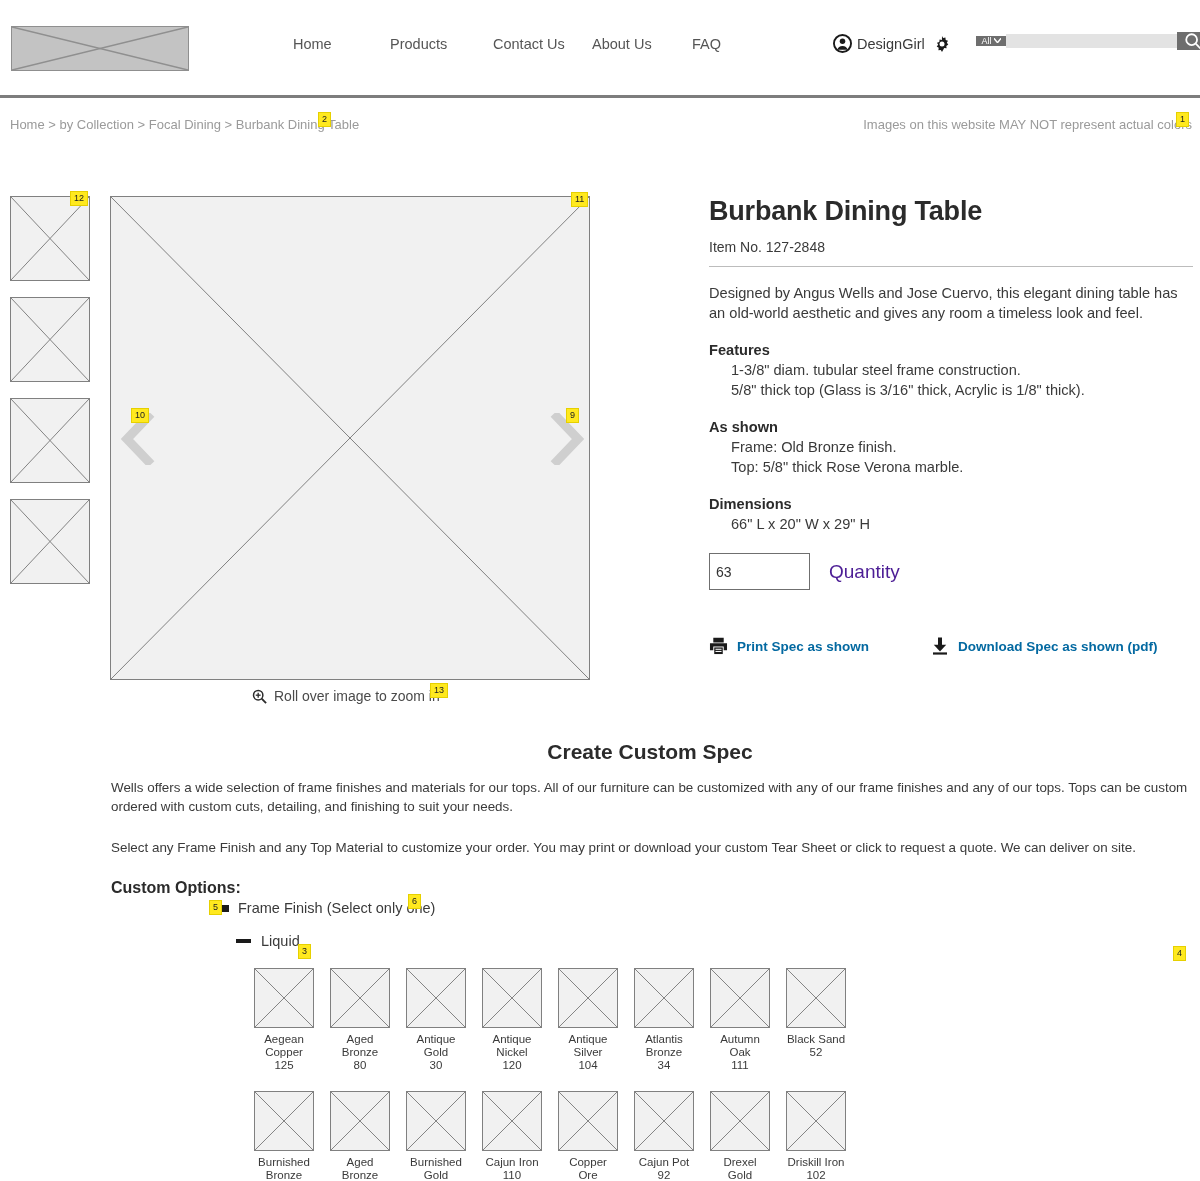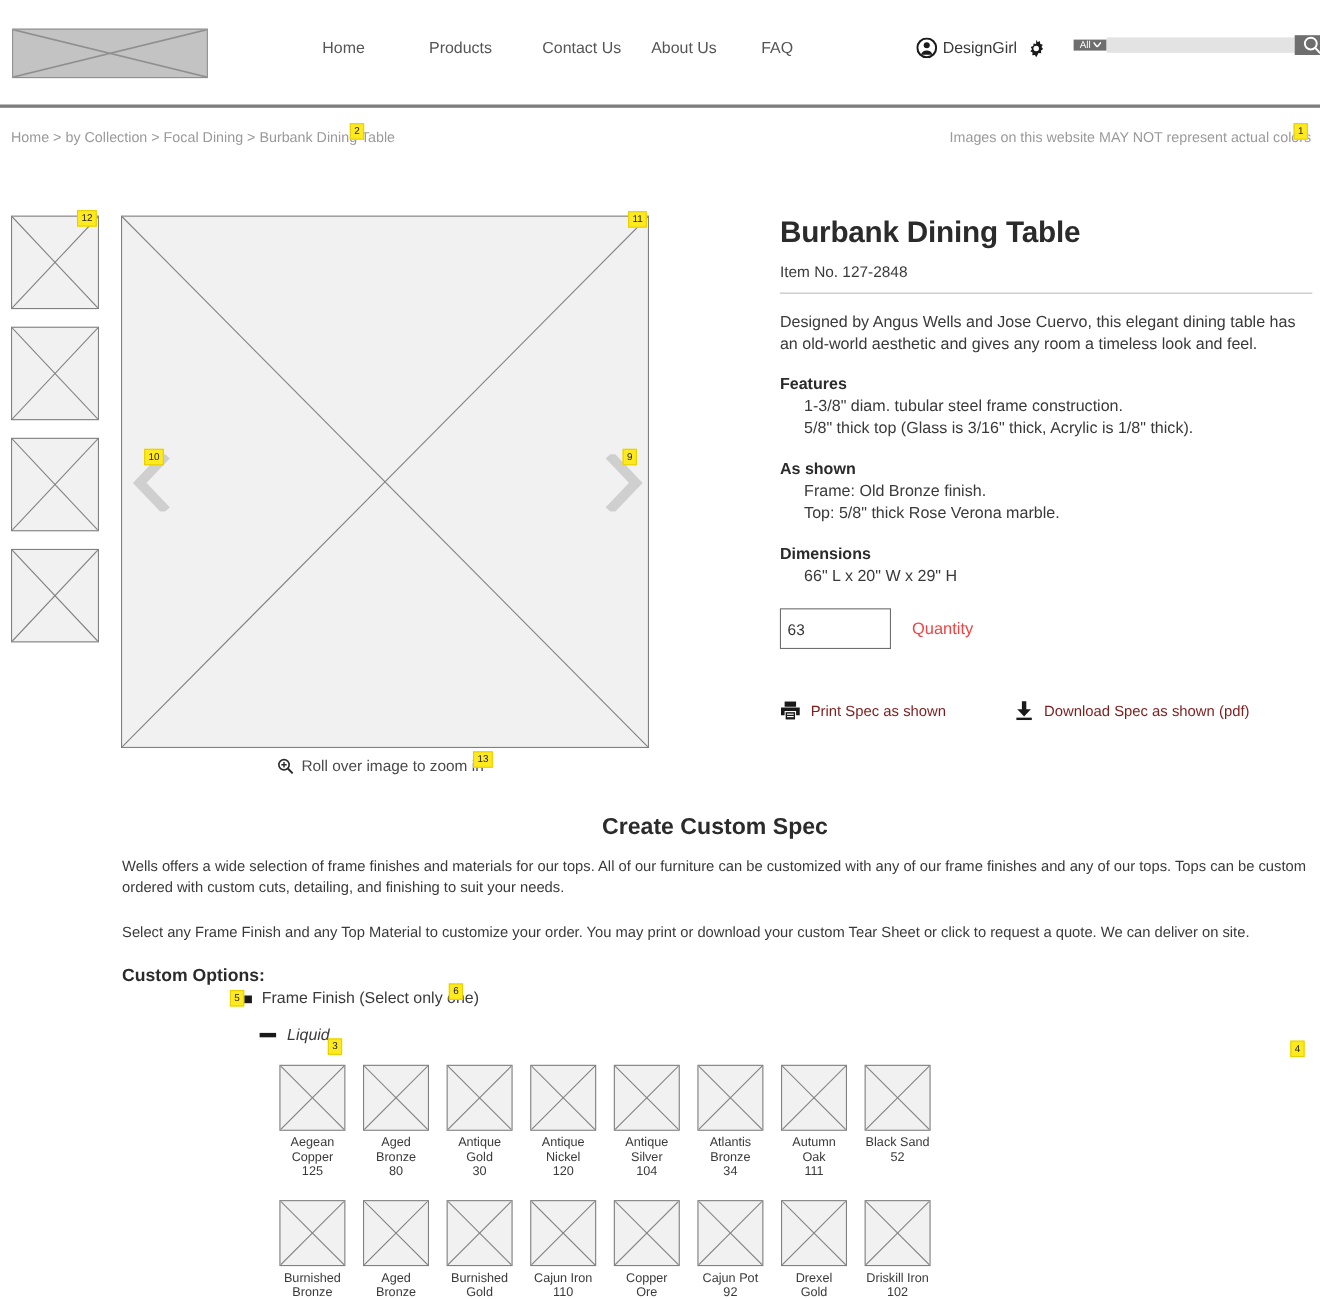--- a/index.html
+++ b/index.html
@@ -128,40 +128,40 @@
   .sechead{ font-size:14.6px; font-weight:bold; color:#2b2b2b; margin-bottom:2px; }
   .secline{ font-size:14.6px; line-height:20px; color:#3a3a3a; padding-left:22px; }
   .secblock{ margin-bottom:19px; }
 
   #qtyrow{ display:flex; align-items:center; gap:19px; margin-top:19px; }
   #qtyinput{
     width:101px; height:37px; border:1px solid #6f6f6f;
     font-family:"Liberation Sans", sans-serif; font-size:14px;
     padding:16px 6px; color:#333; background:#fff; outline:none;
   }
-  #qtylabel{ font-size:15px; color:#ef4444; }
+  #qtylabel{ font-size:19px; color:#4c1d95; }
 
   #actions{ display:flex; margin-top:47px; }
   .action{ display:flex; align-items:center; gap:9px; cursor:pointer; }
-  .action .lbl{ font-size:13.5px; color:#7f1d1d; white-space:nowrap; }
+  .action .lbl{ font-size:13.5px; color:#0369a1; white-space:nowrap;font-weight:bold; }
   #act-download{ margin-left:62px; }
 
   
   #customspec{ position:absolute; left:111px; top:740px; width:1078px; }
   #cshead{ font-size:21px; font-weight:bold; color:#2b2b2b; margin:0 0 14px 0;text-align:center; }
   .cspara{ font-size:13.4px; line-height:19px; color:#3a3a3a; margin:0 0 22px 0; }
   #csopts{ font-size:16px; font-weight:bold; color:#2b2b2b; margin:0; }
 
   #framefinish{ position:absolute; left:222px; top:900px; width:960px; }
   #fftitlerow{ display:flex; align-items:center; gap:9px; }
   .sqbullet{
     width:7px; height:7px; background:#1a1a1a; flex:0 0 auto;
   }
   #fftitle{ font-size:14.5px; color:#3a3a3a; }
-  #liquidrow{ display:flex; align-items:center; gap:10px; margin-top:17px; padding-left:14px;font-style:italic; }
+  #liquidrow{ display:flex; align-items:center; gap:10px; margin-top:17px; padding-left:14px; }
   .dashbullet{ width:15px; height:4px; background:#1a1a1a; flex:0 0 auto; }
   #liquidlabel{ font-size:14.5px; color:#3a3a3a; }
 
   .swatchrow{ display:flex; gap:16px; margin-top:19px; padding-left:32px; }
   .swatch{ width:60px; cursor:pointer; }
   .swatch .ph{
     width:60px; height:60px; background:#f1f1f1; border:1px solid #808080;
   }
   .swatch .cap{
     margin-top:5px; font-size:11.5px; line-height:13px;

